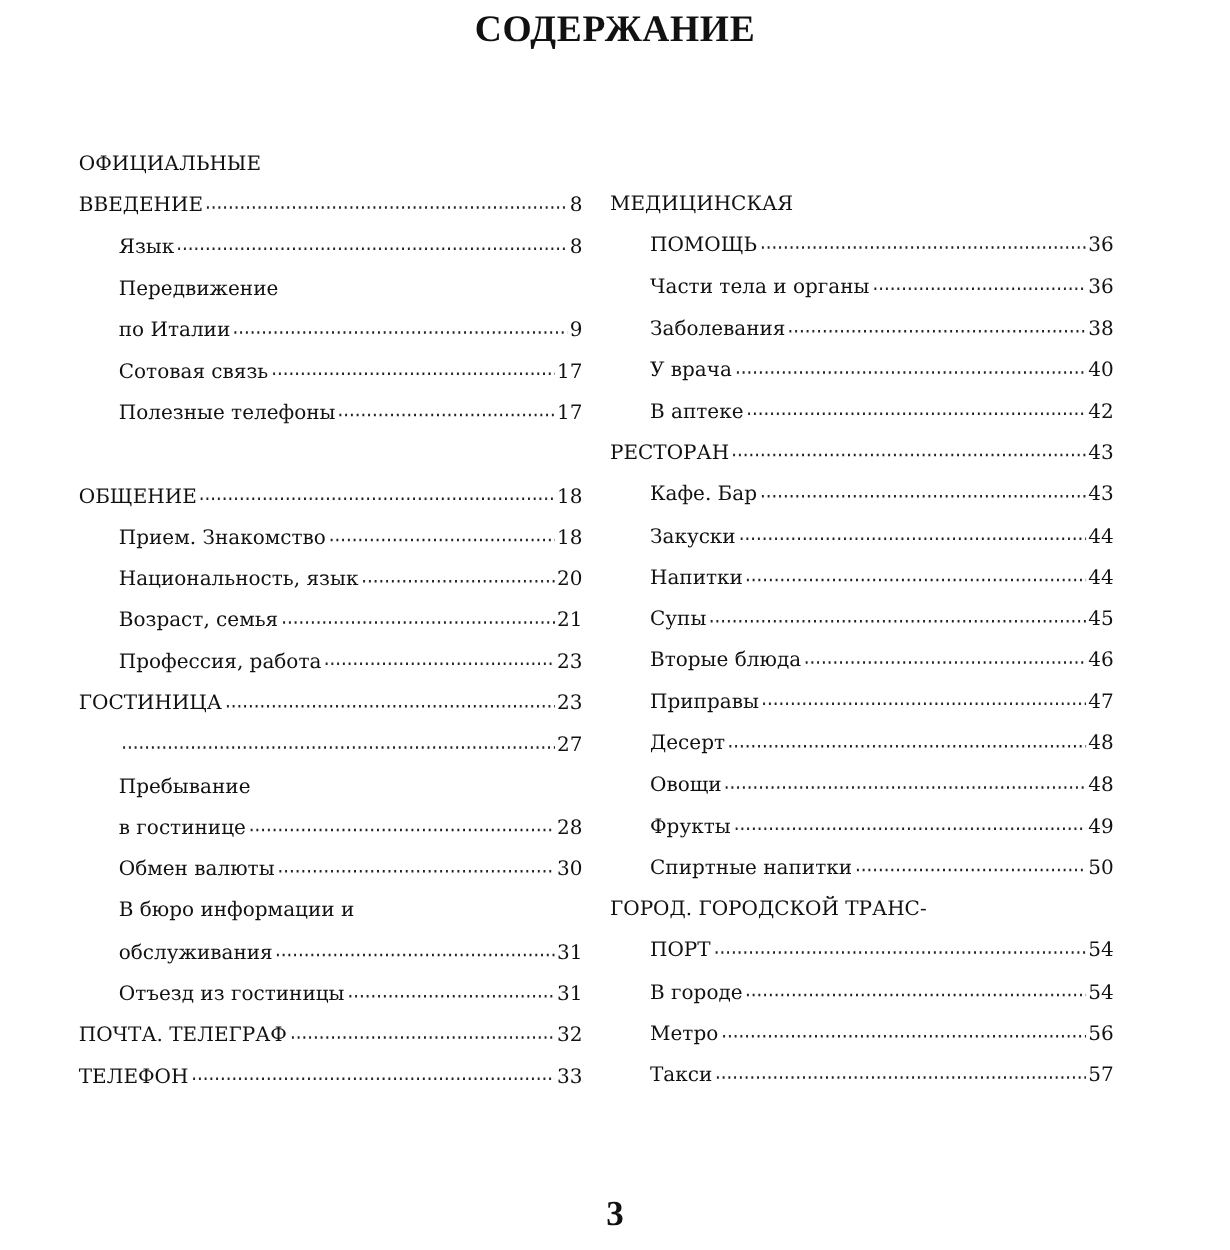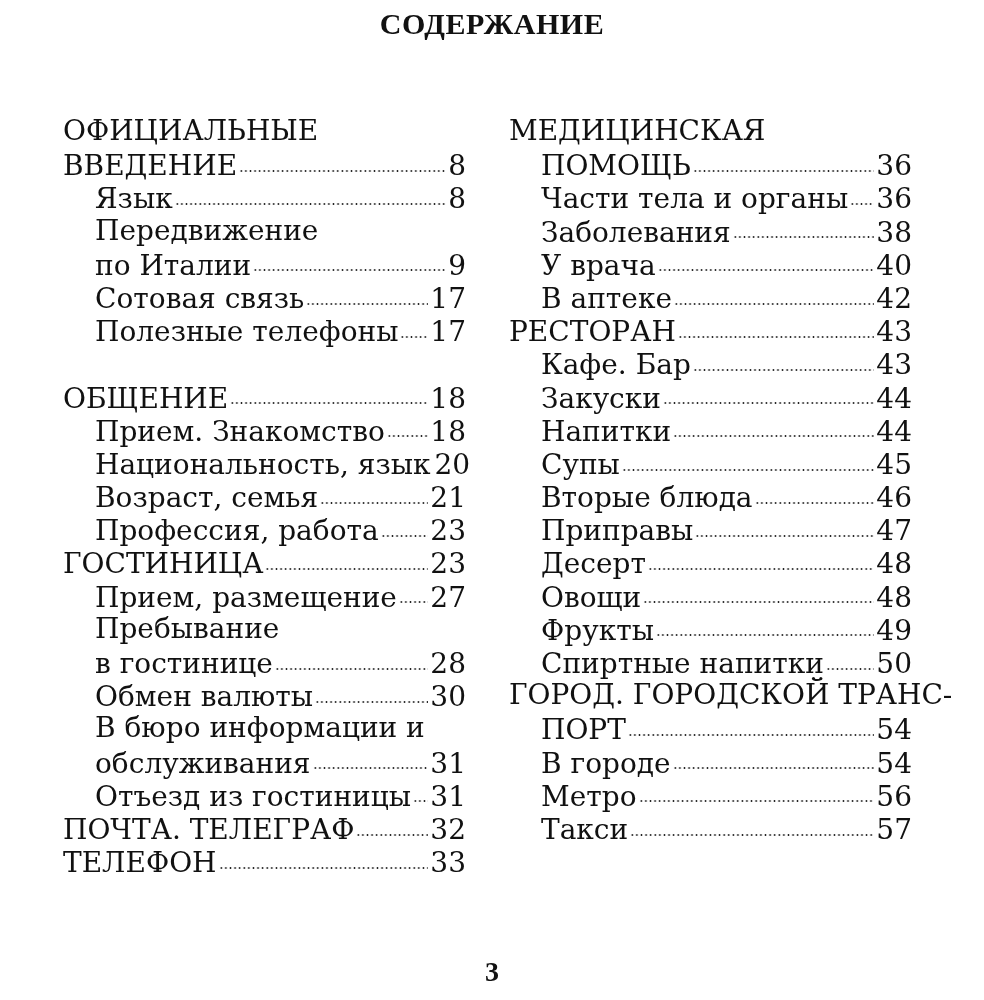--- a/index.html
+++ b/index.html
@@ -8,24 +8,24 @@
     color: #111111;
     font-family: "DejaVu Serif", "Liberation Serif", serif;
   }
   .title {
     position: absolute; top: 7px; left: 0; width: 984px; text-align: center;
     font-family: "Liberation Serif", serif; font-weight: bold; font-size: 30px;
     letter-spacing: 0.5px;
   }
   .col {
     position: absolute; top: 114px;
-    font-size: 28px; line-height: 33.2px;
+    font-size: 16px; line-height: 33.2px;
   }
   .col.left { left: 63px; width: 403px; }
-  .col.right { left: 509px; width: 403px; }
+  .col.right { left: 488px; width: 403px; margin-top: 32px; }
   .row {
     display: flex; align-items: baseline; white-space: nowrap; height: 33.2px;
   }
   .row.indent { padding-left: 32px; }
   .row .lbl { flex: 0 0 auto; }
   .row .dots {
     flex: 1 1 auto; overflow: hidden; margin: 0 2px;
     position: relative; height: 1em;
   }
   .row .dots::after {
@@ -103,21 +103,20 @@
       <span class="lbl">Профессия, работа</span>
       <span class="dots"></span>
       <span class="pg">23</span>
     </div>
     <div class="row">
       <span class="lbl">ГОСТИНИЦА</span>
       <span class="dots"></span>
       <span class="pg">23</span>
     </div>
     <div class="row indent">
-      <span class="lbl">Прием, размещение</span>
       <span class="dots"></span>
       <span class="pg">27</span>
     </div>
     <div class="row indent nopage">
       <span class="lbl">Пребывание</span>
     </div>
     <div class="row indent">
       <span class="lbl">в гостинице</span>
       <span class="dots"></span>
       <span class="pg">28</span>

